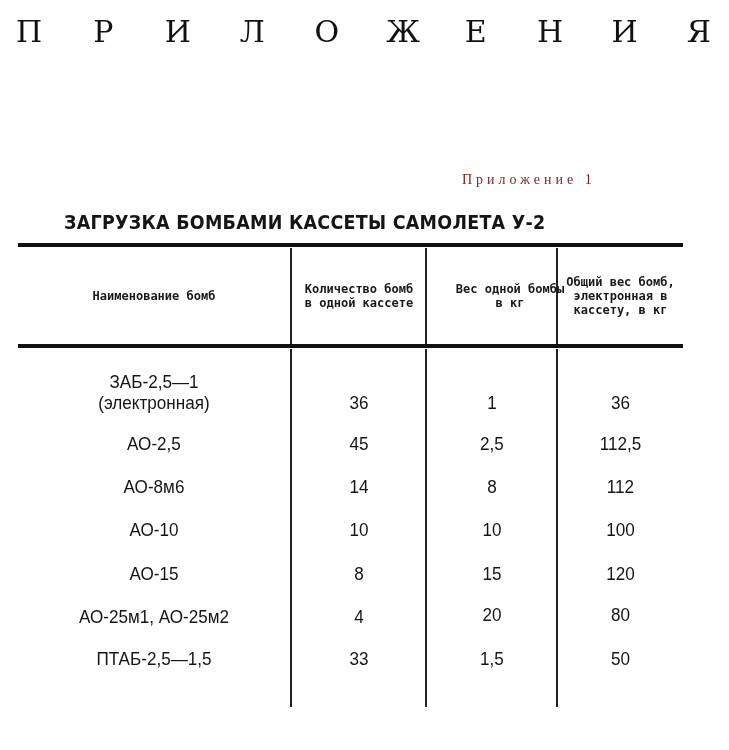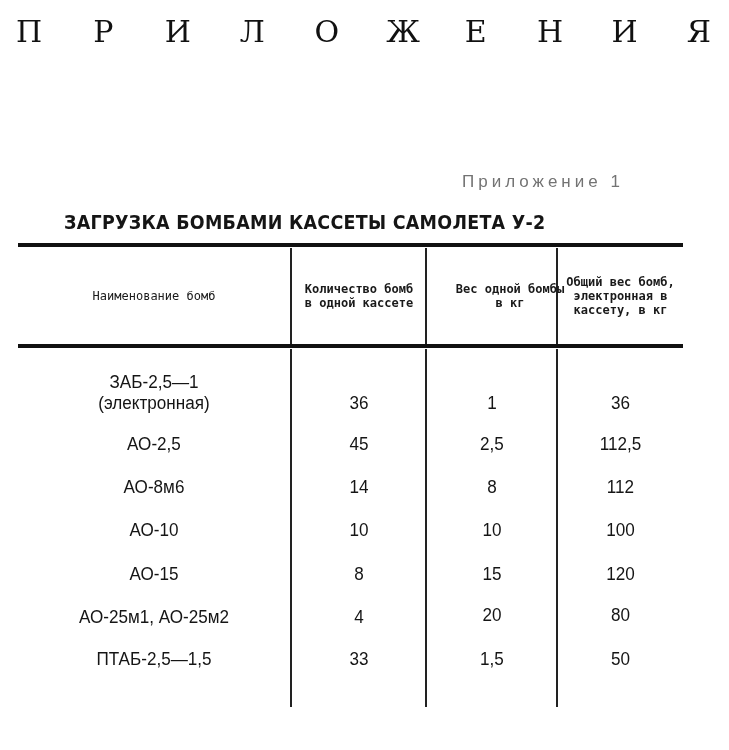--- a/index.html
+++ b/index.html
@@ -9,40 +9,40 @@
     font-family: "DejaVu Serif", "Liberation Serif", serif;
   }
   .section-title {
     position: absolute; left: 14px; top: 14px; width: 700px;
     display: flex; justify-content: space-between;
     font-family: "DejaVu Serif", serif; font-size: 30px; color: #111;
   }
   .section-title span { display: inline-block; width: 30px; text-align: center; }
   .appendix-label {
     position: absolute; left: 462px; top: 172px;
-    font-family: Liberation Sans, sans-serif; font-size: 17px; letter-spacing: 4px; color: #737373;
+    font-family: Liberation Serif, serif; font-size: 14px; letter-spacing: 4px; color: #7f1d1d;
   }
   .table-title {
     position: absolute; left: 64px; top: 211px;
     font-family: "DejaVu Sans", sans-serif; font-weight: bold; font-size: 19px;
     letter-spacing: 0.3px; transform: scaleX(0.92); transform-origin: left top; color: #151515;
   }
   .rule { position: absolute; left: 18px; width: 665px; height: 4px; background: #111; }
   .rule.top { top: 243px; }
   .rule.mid { top: 344px; }
   .vline { position: absolute; width: 2px; background: #222; }
   .vline.h { top: 248px; height: 96px; }
   .vline.b { top: 349px; height: 358px; }
   .hcell {
     position: absolute; top: 248px; height: 96px;
     display: flex; align-items: center; justify-content: center; text-align: center;
     font-family: "DejaVu Sans Mono", "Liberation Mono", monospace; font-size: 12px; line-height: 14px; font-weight: bold;
     color: #1a1a1a;
   }
-  .hcell.c0 { left: 18px; width: 272px; font-weight: normal; }
+  .hcell.c0 { left: 18px; width: 272px; font-weight: bold; }
   .hcell.c1 { left: 292px; width: 134px; }
   .hcell.c2 { left: 404px; width: 130px; padding-left: 41px; }
   .hcell.c3 { left: 558px; width: 125px; }
   .cell {
     position: absolute; text-align: center;
     font-family: "Liberation Sans", "DejaVu Sans", sans-serif; font-size: 18px; line-height: 21px; color: #151515;
     transform: scaleX(0.95);
   }
   .cell.c0 { left: 18px; width: 272px; }
   .cell.c1 { left: 292px; width: 134px; }

